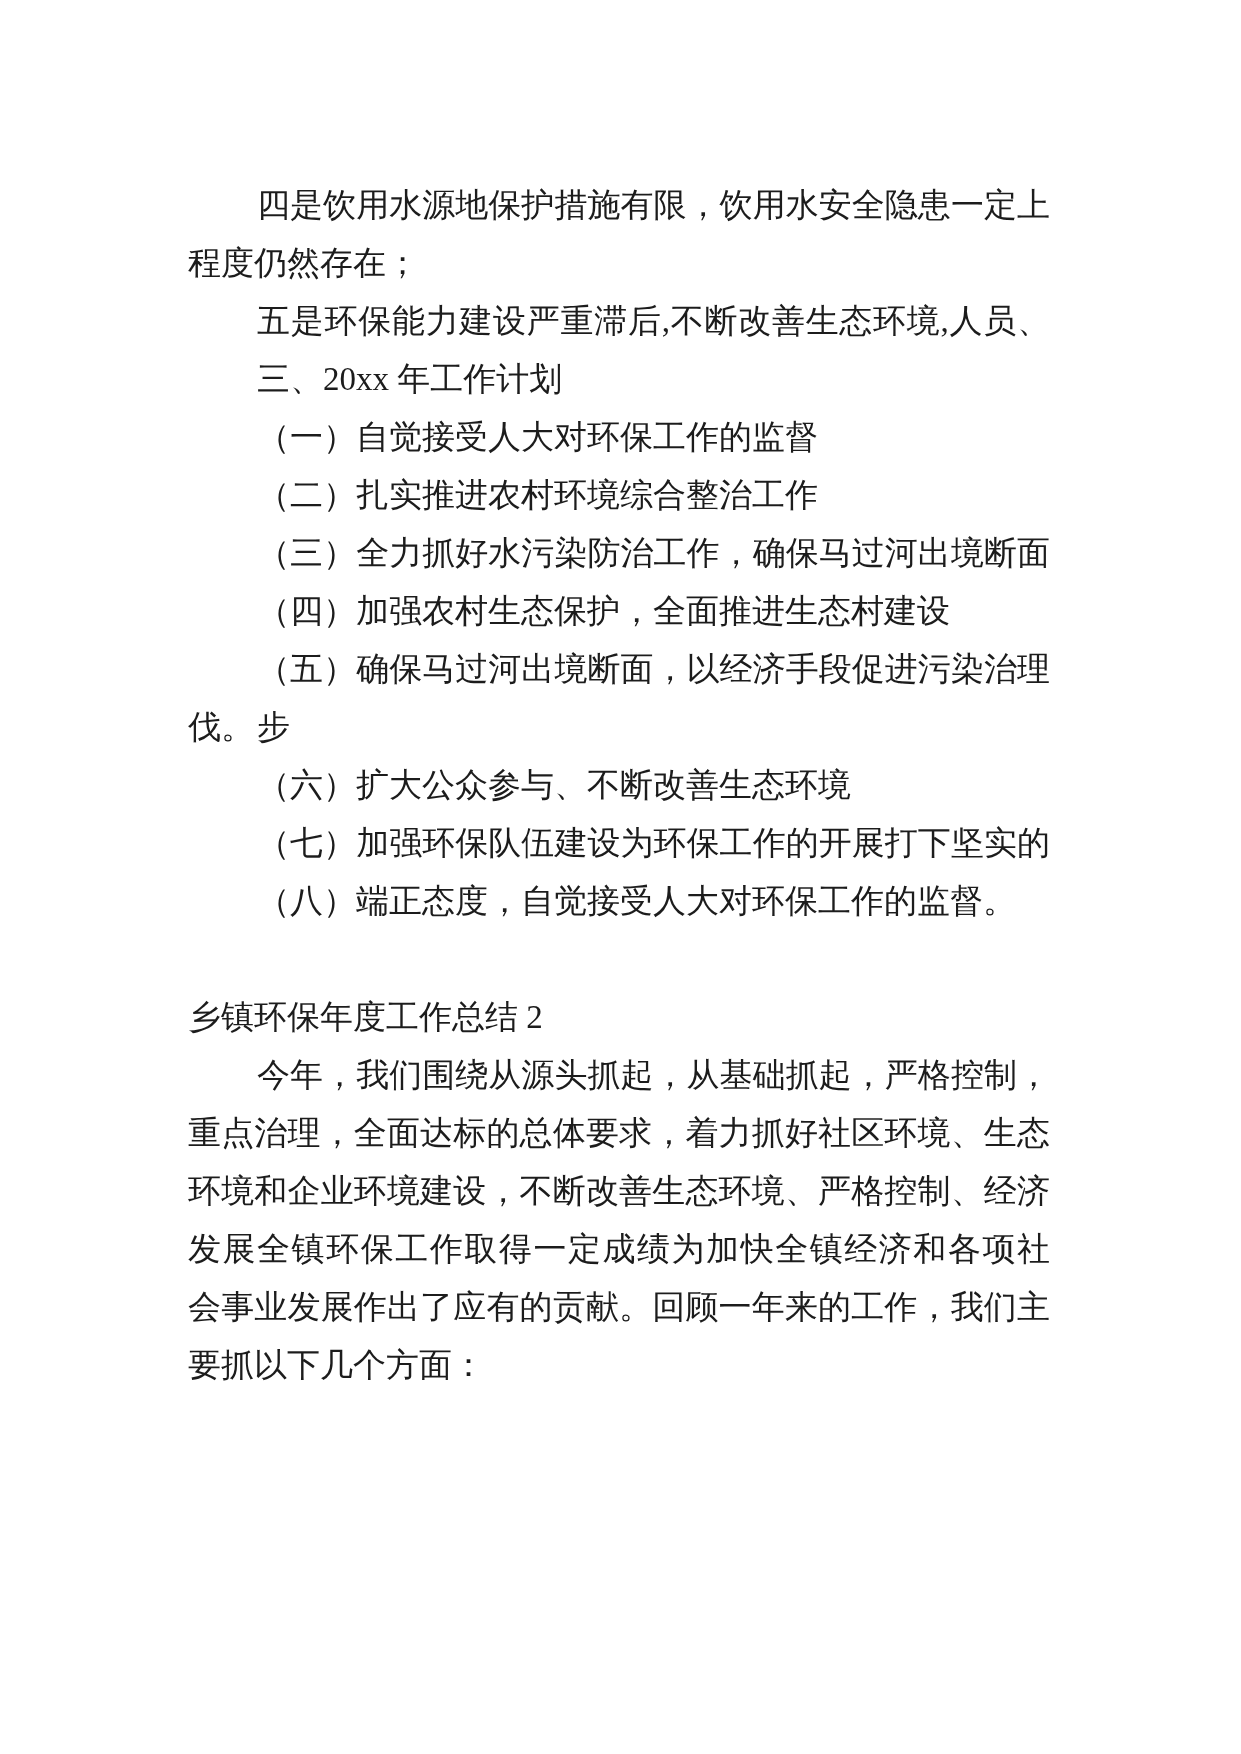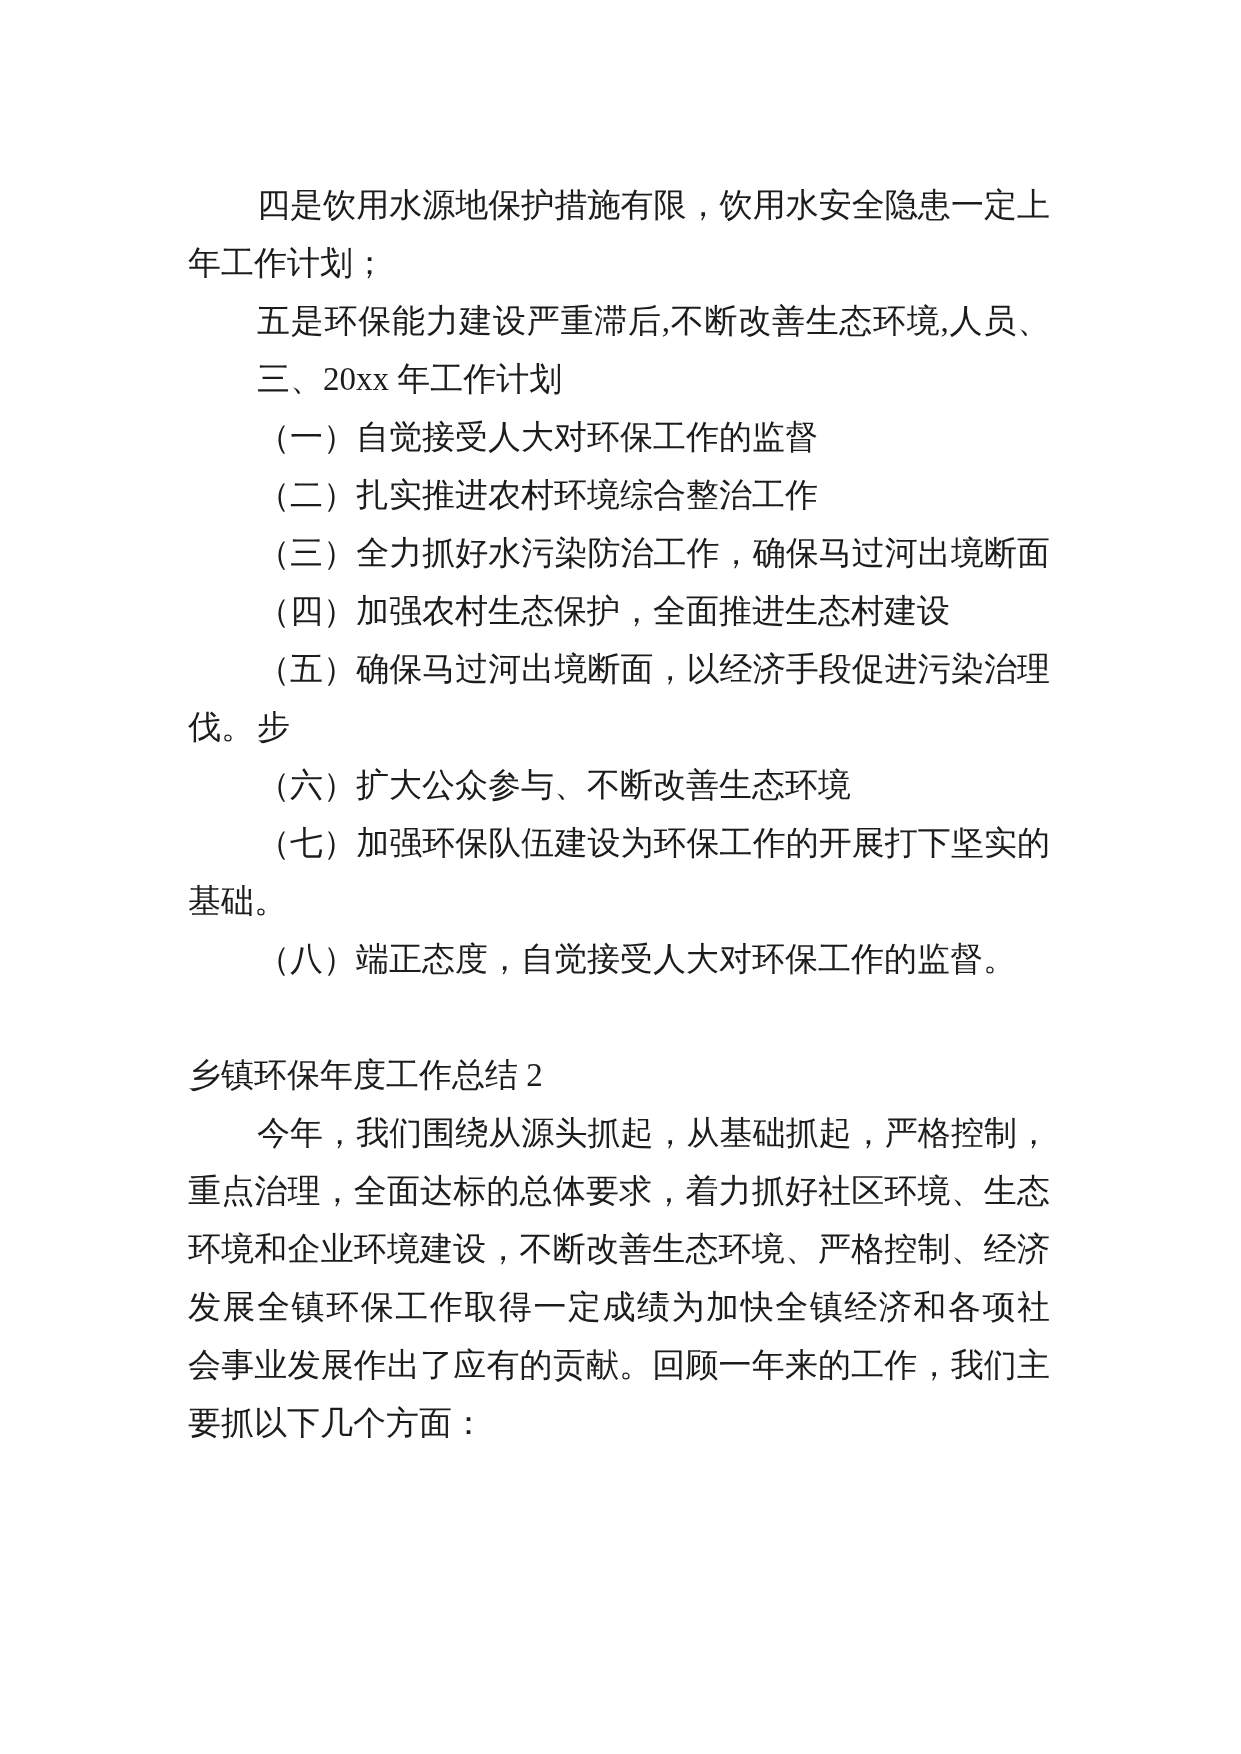--- a/index.html
+++ b/index.html
@@ -41,32 +41,31 @@
   .line.blank {
     height: 58px;
   }
 </style>
 </head>
 <body>
 
 <div class="page">
   <div class="text-block">
     <div class="line indent full">四是饮用水源地保护措施有限，饮用水安全隐患一定上</div>
-    <div class="line">年工作计划；</div>
+    <div class="line">程度仍然存在；</div>
     <div class="line indent full">五是环保能力建设严重滞后,不断改善生态环境,人员、</div>
     <div class="line indent">三、20xx 年工作计划</div>
     <div class="line indent">（一）自觉接受人大对环保工作的监督</div>
     <div class="line indent">（二）扎实推进农村环境综合整治工作</div>
     <div class="line indent full">（三）全力抓好水污染防治工作，确保马过河出境断面</div>
     <div class="line indent">（四）加强农村生态保护，全面推进生态村建设</div>
     <div class="line indent full">（五）确保马过河出境断面，以经济手段促进污染治理步</div>
     <div class="line">伐。</div>
     <div class="line indent">（六）扩大公众参与、不断改善生态环境</div>
     <div class="line indent full">（七）加强环保队伍建设为环保工作的开展打下坚实的</div>
-    <div class="line">基础。</div>
     <div class="line indent">（八）端正态度，自觉接受人大对环保工作的监督。</div>
     <div class="line blank"></div>
     <div class="line">乡镇环保年度工作总结 2</div>
     <div class="line indent full">今年，我们围绕从源头抓起，从基础抓起，严格控制，</div>
     <div class="line full">重点治理，全面达标的总体要求，着力抓好社区环境、生态</div>
     <div class="line full">环境和企业环境建设，不断改善生态环境、严格控制、经济</div>
     <div class="line full">发展全镇环保工作取得一定成绩为加快全镇经济和各项社</div>
     <div class="line full">会事业发展作出了应有的贡献。回顾一年来的工作，我们主</div>
     <div class="line">要抓以下几个方面：</div>
   </div>

